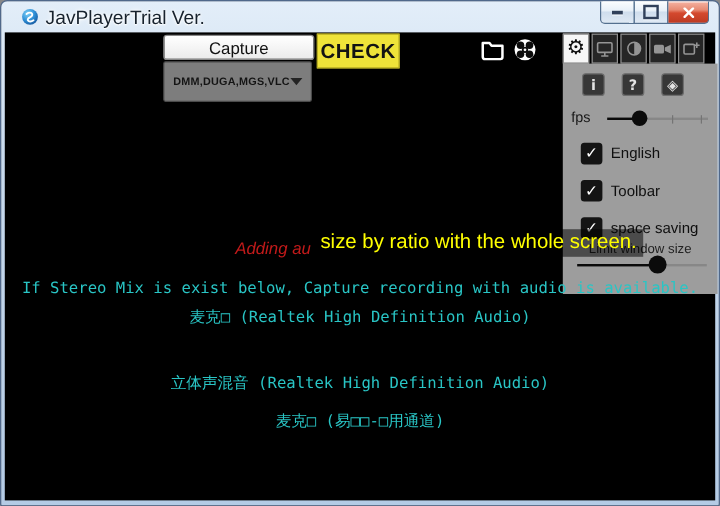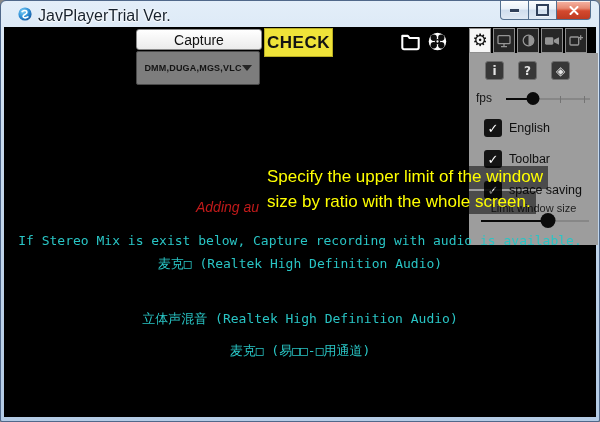--- a/index.html
+++ b/index.html
@@ -201,21 +201,20 @@
       <div class="limit-label">Limit window size</div>
       <div class="slider big" style="left:12px;top:161px;width:108px;">
         <div class="track"></div>
         <div class="track-fill" style="width: 62%;"></div>
         <div class="thumb" style="left: 62%;"></div>
       </div>
     </div>
 
     <div class="warning-text">Adding au</div>
 
-    <div class="tip-line l1">Specify the upper limit of the window</div>
     <div class="tip-line l2">size by ratio with the whole screen.</div>
 
     <div class="audio-line" style="top:206px;">If Stereo Mix is exist below, Capture recording with audio is available.</div>
     <div class="audio-line" style="top:228px;">麦克□ (Realtek High Definition Audio)</div>
     <div class="audio-line" style="top:250px;margin-top:33px;">立体声混音 (Realtek High Definition Audio)</div>
     <div class="audio-line" style="top:271px;margin-top:44px;">麦克□ (易□□-□用通道)</div>
 
   </div>
 </div>
 

